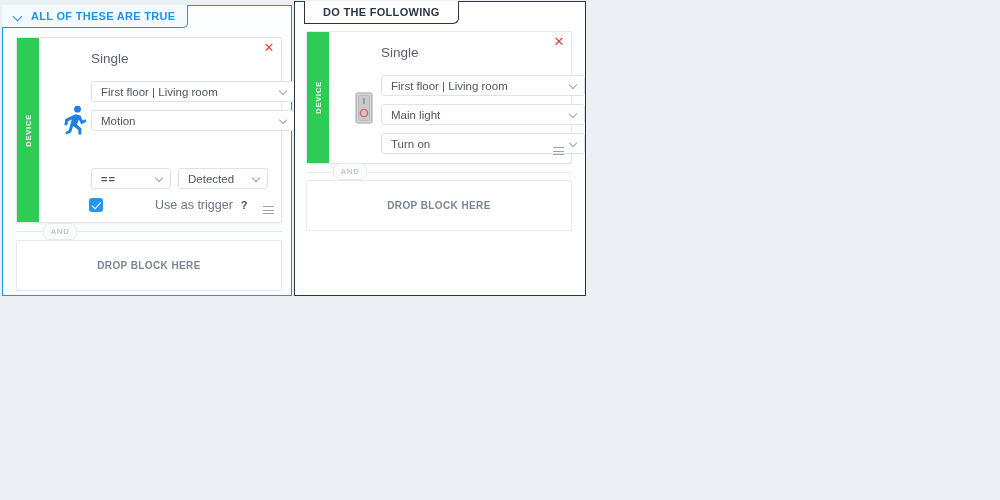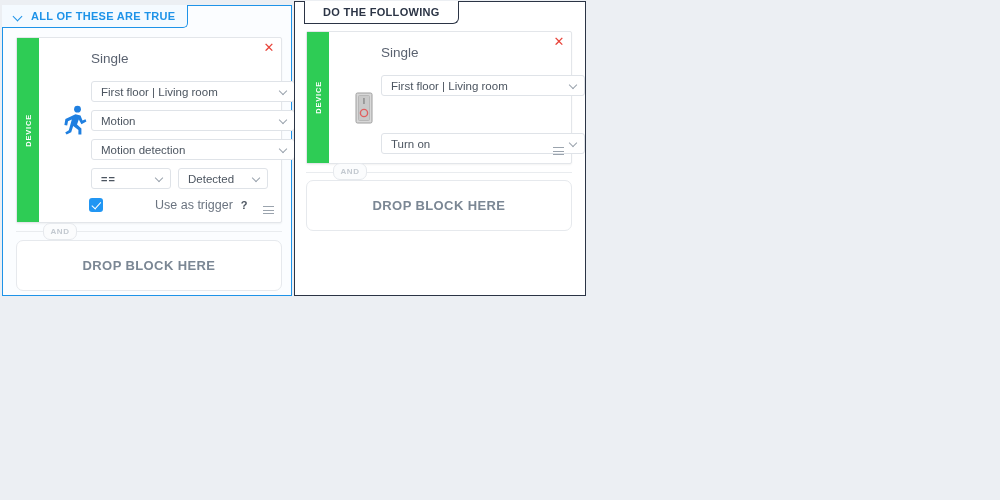--- a/index.html
+++ b/index.html
@@ -220,24 +220,24 @@
   .and-line {
     position: absolute;
     height: 1px;
     background: #e9ecef;
   }
 
   
   .dropzone {
     position: absolute;
     border: 1px solid #e6e9ed;
-    border-radius: 7px;
+    border-radius: 1px;
     background: #fff;
     display: flex; align-items: center; justify-content: center;
-    font-size: 13px;
+    font-size: 10px;
     font-weight: bold;
     color: #7b8794;
     letter-spacing: 0.4px;
   }
   .dz-cond { left: 13px; top: 234px; width: 266px; height: 51px; }
   .dz-act  { left: 11px; top: 178px; width: 266px; height: 51px; }
 
   
   .runner { width: 26px; height: 30px; }
   
@@ -275,24 +275,20 @@
         <div class="sel sel-wide s1">
           <span>First floor | Living room</span>
           <span class="chev"></span>
         </div>
 
         <div class="sel sel-wide s2">
           <span>Motion</span>
           <span class="chev"></span>
         </div>
 
-        <div class="sel sel-wide s3">
-          <span>Motion detection</span>
-          <span class="chev"></span>
-        </div>
 
         <div class="sel sel-op">
           <span>==</span>
           <span class="chev"></span>
         </div>
 
         <div class="sel sel-val">
           <span>Detected</span>
           <span class="chev"></span>
         </div>
@@ -340,20 +336,24 @@
             <rect x="8.2" y="6" width="1.5" height="6" fill="#8d8d8d"></rect>
             <circle cx="9" cy="21" r="3.6" fill="none" stroke="#e06060" stroke-width="1.4"></circle>
           </svg>
         </div>
 
         <div class="sel sel-wide s1">
           <span>First floor | Living room</span>
           <span class="chev"></span>
         </div>
 
+        <div class="sel sel-wide s2">
+          <span>Main light</span>
+          <span class="chev"></span>
+        </div>
 
         <div class="sel sel-wide s3">
           <span>Turn on</span>
           <span class="chev"></span>
         </div>
 
         <div class="handle" style="right:6px; bottom:6px;">
           <i></i>
             <i></i>
             <i></i>

